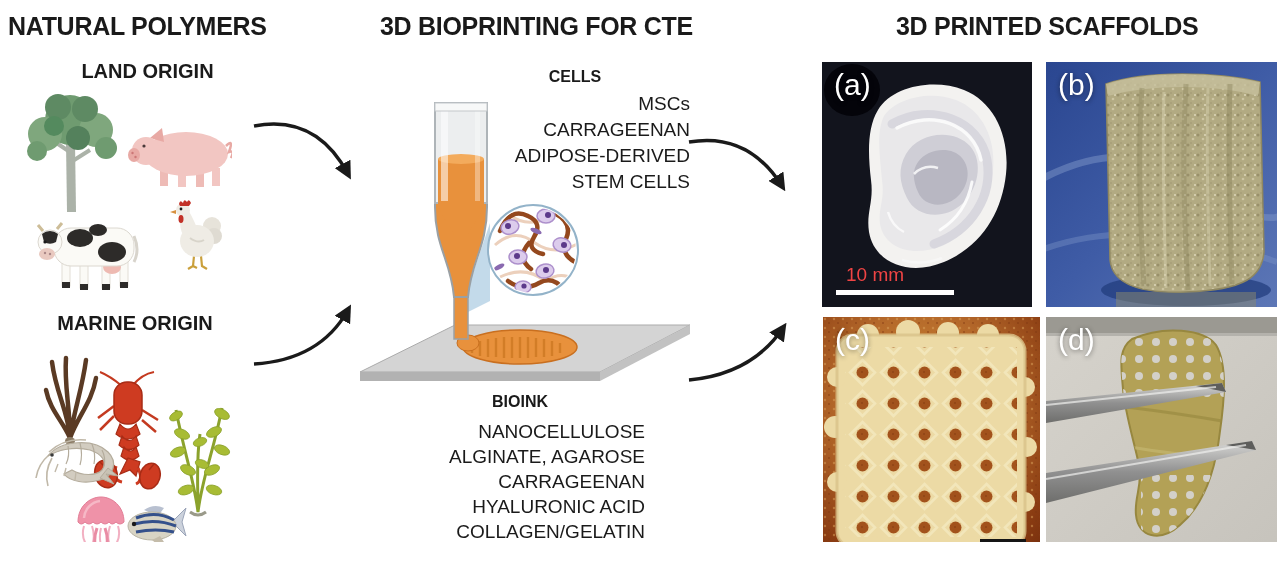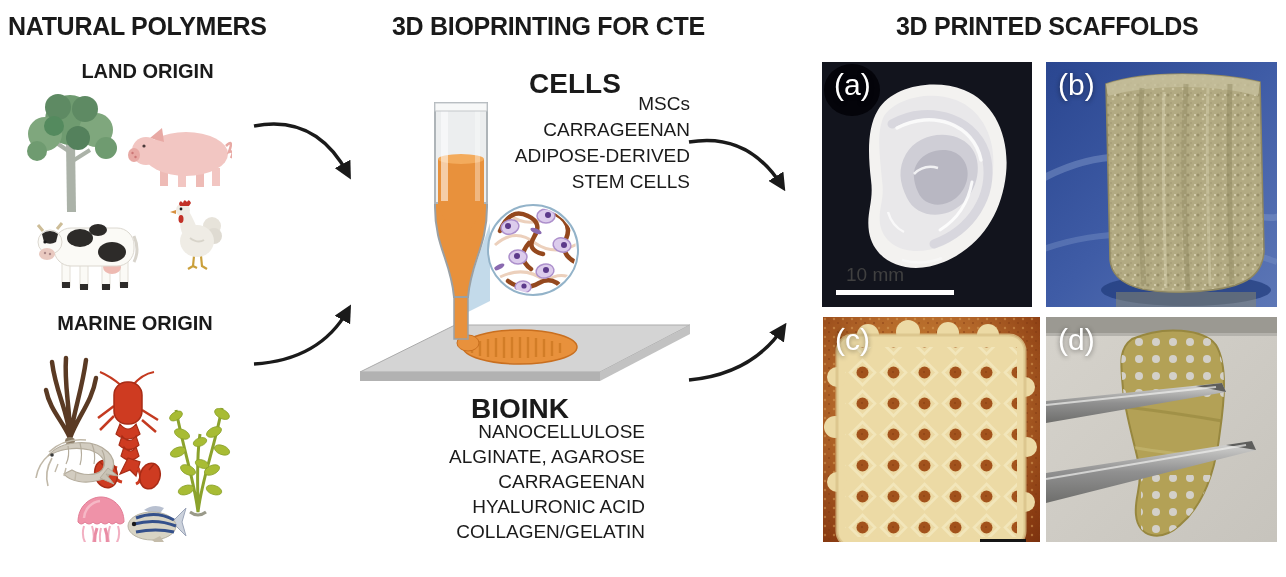--- a/index.html
+++ b/index.html
@@ -3,35 +3,35 @@
 <meta charset="utf-8">
 <style>
   html,body{margin:0;padding:0;background:#fff;}
   .canvas{position:relative;width:1286px;height:542px;background:#ffffff;overflow:hidden;
           font-family:"Liberation Sans",sans-serif;color:#1a1a1a;}
   .abs{position:absolute;}
   .ttl{font-size:25px;font-weight:700;letter-spacing:-0.3px;text-align:center;white-space:nowrap;}
   .sub{font-size:20px;font-weight:700;text-align:center;white-space:nowrap;}
   .lst{font-size:19px;font-weight:400;text-align:right;line-height:26px;white-space:nowrap;}
   .lst div{white-space:nowrap;}
-  .hd{font-size:28px;font-weight:700;text-align:center;white-space:nowrap;}
+  .hd{font-size:16px;font-weight:700;text-align:center;white-space:nowrap;}
   .photo{position:absolute;overflow:hidden;}
   .plabel{position:absolute;top:6px;left:12px;color:#fff;font-size:30px;font-weight:400;
           text-shadow:0 1px 5px rgba(0,0,0,.45);z-index:5;}
   .sbar-a{position:absolute;left:14px;bottom:12px;width:118px;height:5px;background:#fff;z-index:4;}
-  .sbar-a-txt{position:absolute;left:24px;bottom:21px;color:#404040;font-size:19px;z-index:4;}
+  .sbar-a-txt{position:absolute;left:24px;bottom:21px;color:#ef4444;font-size:19px;z-index:4;}
   .sbar-c{position:absolute;right:14px;bottom:15px;width:46px;height:12px;background:#151515;z-index:4;}
 </style>
 </head>
 <body>
 
 <div class="canvas">
 
   <div class="abs ttl" style="left:8px;top:12px;width:248px;">NATURAL POLYMERS</div>
-  <div class="abs ttl" style="left:392px;top:12px;width:300px;">3D BIOPRINTING FOR CTE</div>
+  <div class="abs ttl" style="left:380px;top:12px;width:300px;">3D BIOPRINTING FOR CTE</div>
   <div class="abs ttl" style="left:896px;top:12px;width:300px;">3D PRINTED SCAFFOLDS</div>
 
   <div class="abs sub" style="left:30px;top:60px;width:235px;">LAND ORIGIN</div>
   <div class="abs sub" style="left:15px;top:312px;width:240px;">MARINE ORIGIN</div>
 
   <svg class="abs" style="left:18px;top:92px" width="104" height="132" viewBox="0 0 104 132">
     <path d="M48,50 L49,120 L58,120 L57,50 Z" fill="#abb2a8"></path>
     <path d="M52,60 L34,48 M53,70 L72,58" stroke="#abb2a8" stroke-width="4" fill="none"></path>
     <circle cx="52" cy="28" r="25" fill="#6f9b70"></circle>
     <circle cx="27" cy="42" r="17" fill="#7fa77d"></circle>

